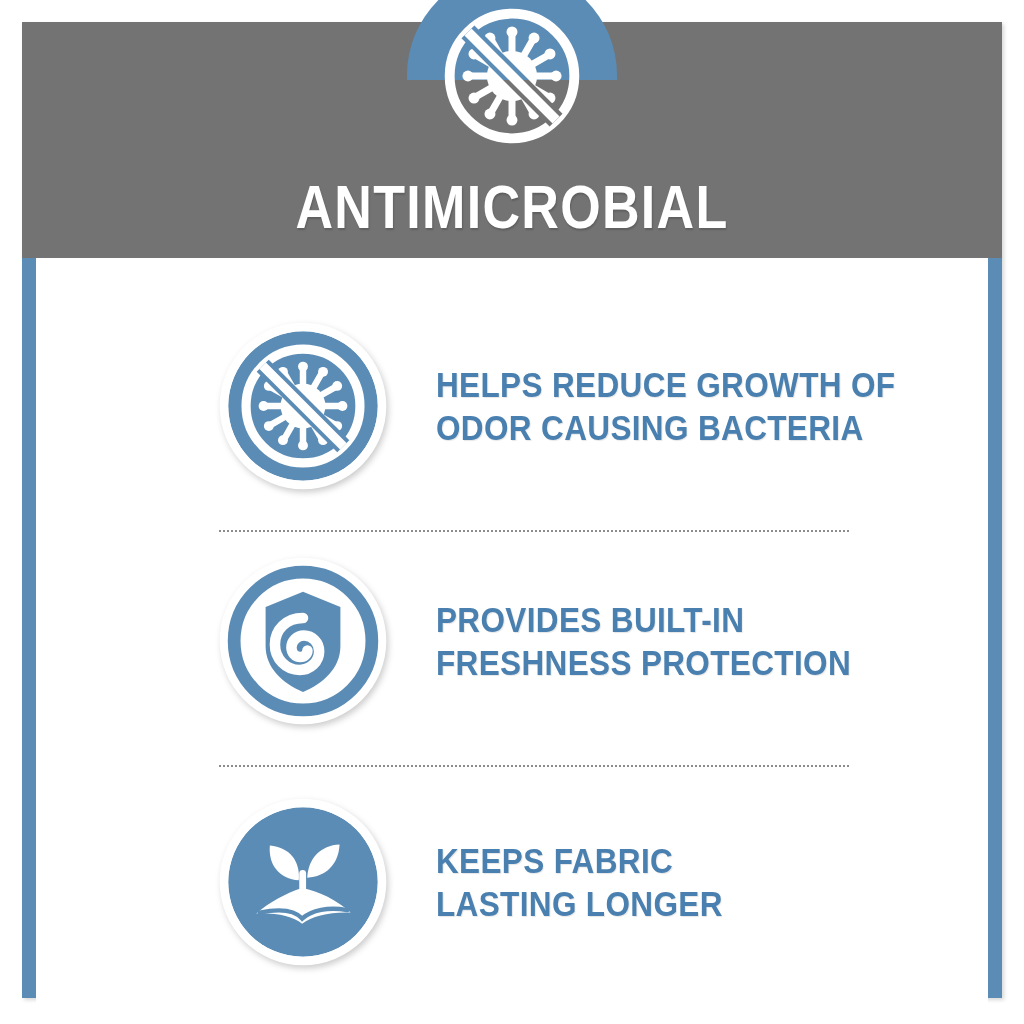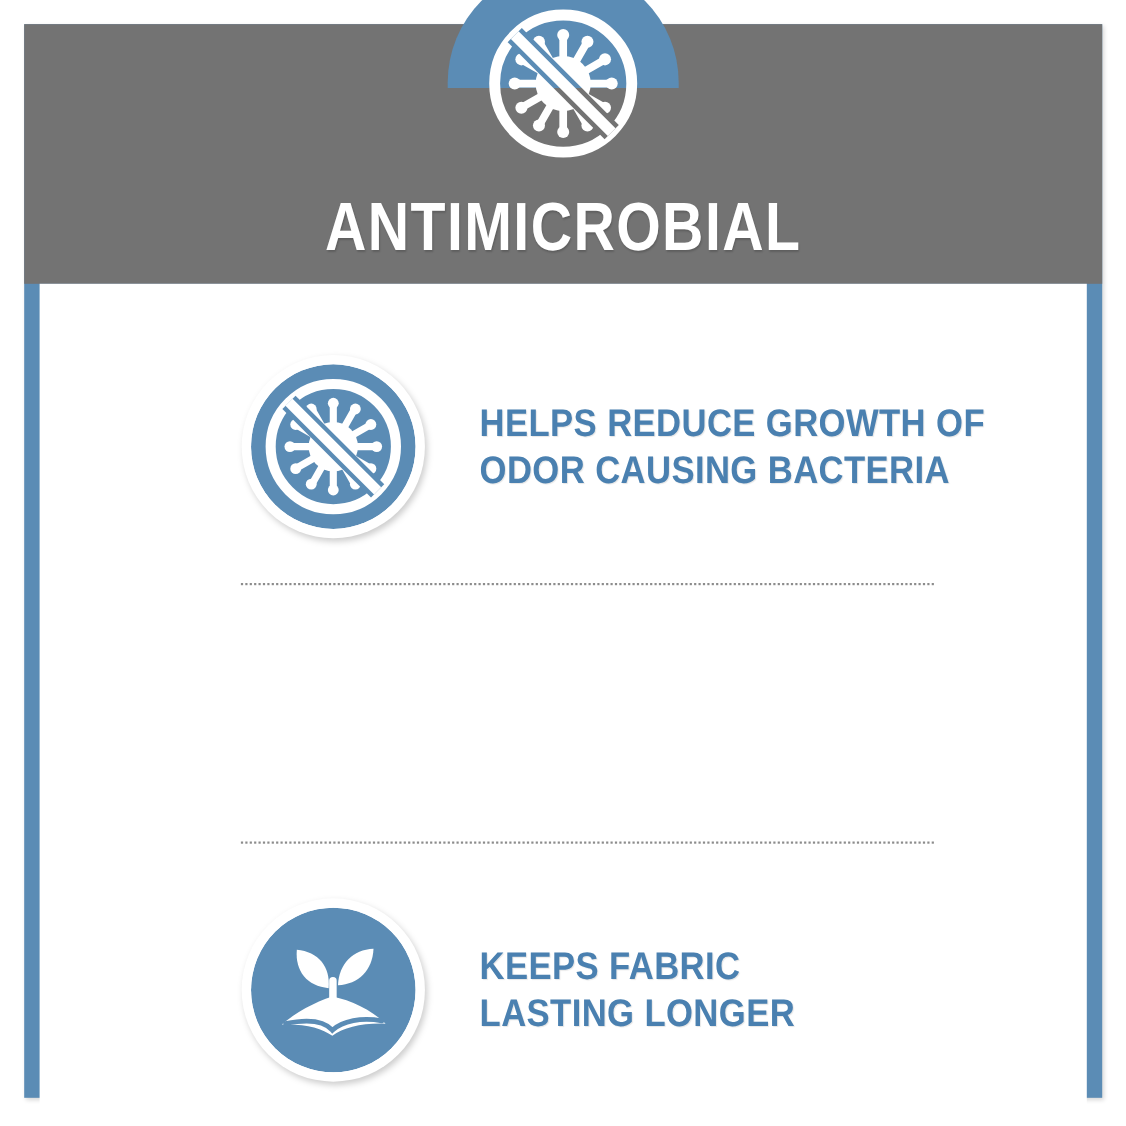--- a/index.html
+++ b/index.html
@@ -91,21 +91,21 @@
   .feature-row {
     position: absolute;
     left: 0;
     width: 952px;
     height: 200px;
     display: flex;
     align-items: center;
   }
   #row-0 { top: 48px; }
   #row-1 { top: 283px; }
-  #row-2 { top: 542px; align-items: center; }
+  #row-2 { top: 524px; align-items: center; }
 
   .feature-icon {
     position: relative;
     width: 170px;
     height: 170px;
     margin-left: 182px;
     flex: 0 0 auto;
     filter: drop-shadow(2px 3px 3px rgba(0,0,0,0.20));
   }
   .feature-icon svg { display: block; width: 170px; height: 170px; }
@@ -239,20 +239,40 @@
         </svg>
       </div>
       <div class="feature-text">
         <div>HELPS REDUCE GROWTH OF</div>
         <div>ODOR CAUSING BACTERIA</div>
       </div>
     </div>
 
     <div class="divider" id="divider-0"></div>
 
+    <div class="feature-row" id="row-1">
+      <div class="feature-icon">
+        <svg viewBox="0 0 100 100" aria-hidden="true">
+          <circle cx="50" cy="50" r="49" fill="#ffffff"></circle>
+          <circle cx="50" cy="50" r="40.5" fill="none" stroke="#5b8cb5" stroke-width="7.5"></circle>
+          <defs>
+            <mask id="row1Mask">
+              <path d="M50 21 L72 30 L72 53 C72 66 62 75 50 80 C38 75 28 66 28 53 L28 30 Z" fill="#fff"></path>
+
+              <path d="M50 36.5 C40 36.5 33.5 43.5 33.5 52 C33.5 60.5 40 67 48 67 C54.5 67 59.5 62 59.5 56 C59.5 50.8 55.5 46.8 50.6 46.8 C46.4 46.8 43.2 50 43.2 53.8 C43.2 57 45.6 59.4 48.5 59.4 C50.8 59.4 52.6 57.7 52.6 55.6" fill="none" stroke="#000" stroke-width="6.2" stroke-linecap="round"></path>
+            </mask>
+          </defs>
+          <rect x="0" y="0" width="100" height="100" fill="#5b8cb5" mask="url(#row1Mask)"></rect>
+        </svg>
+      </div>
+      <div class="feature-text">
+        <div>PROVIDES BUILT-IN</div>
+        <div>FRESHNESS PROTECTION</div>
+      </div>
+    </div>
 
     <div class="divider" id="divider-1"></div>
 
     <div class="feature-row" id="row-2">
       <div class="feature-icon">
         <svg viewBox="0 0 100 100" aria-hidden="true">
           <circle cx="50" cy="50" r="49" fill="#ffffff"></circle>
           <defs>
             <mask id="row2Mask">
               <circle cx="50" cy="50" r="44" fill="#fff"></circle>

